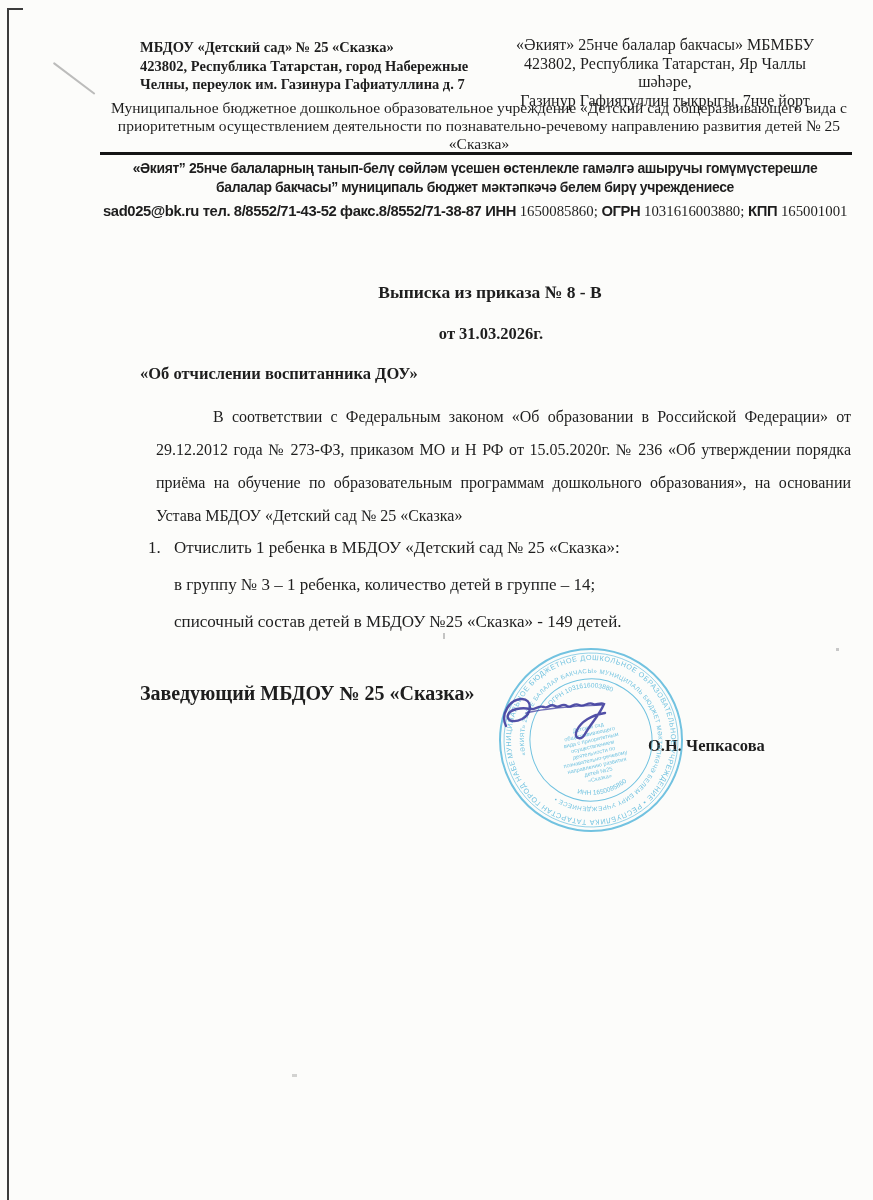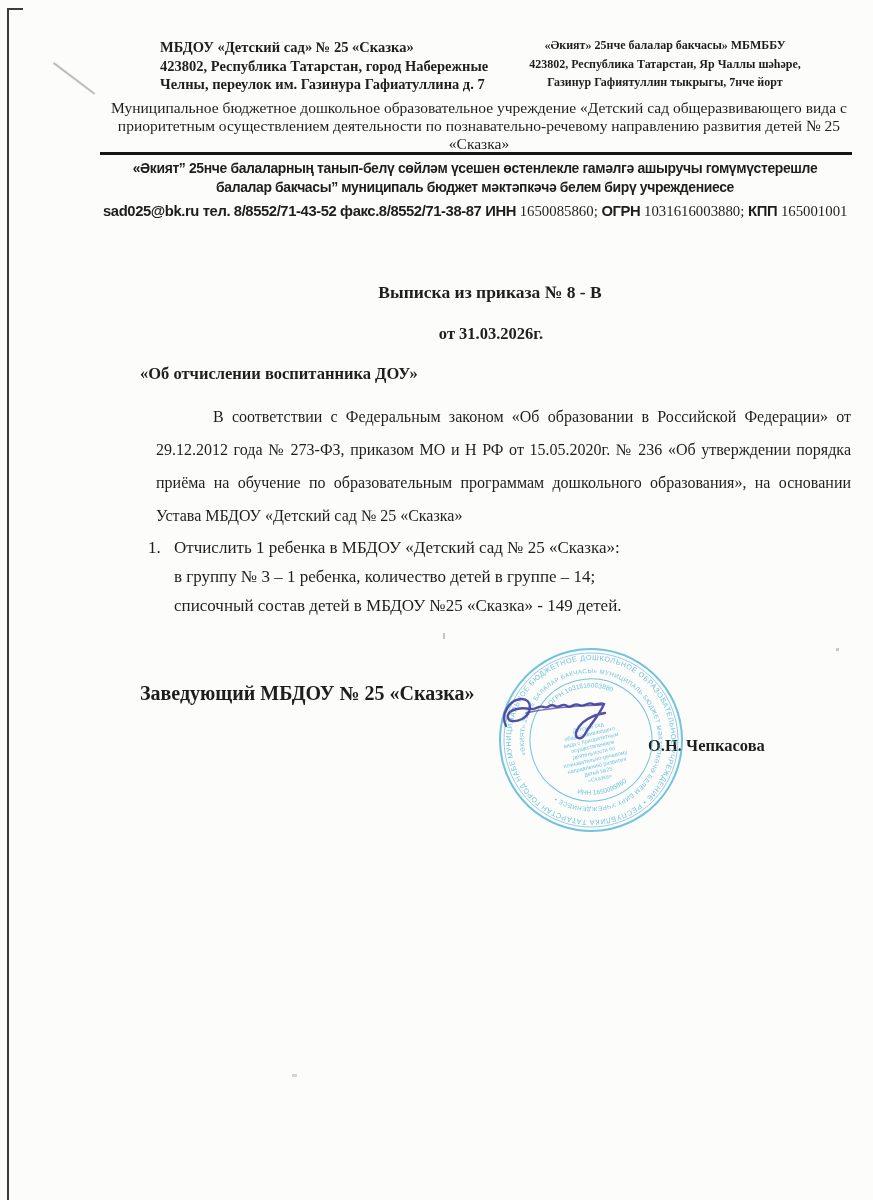--- a/index.html
+++ b/index.html
@@ -12,35 +12,35 @@
   .abs{position:absolute;}
   .cond{font-family:"Liberation Sans","DejaVu Sans",sans-serif;font-weight:bold;letter-spacing:-0.4px;}
   
   .scan-edge{left:7px;top:8px;width:2px;height:1192px;background:#3c3c3c;}
   .scan-corner{left:7px;top:8px;width:16px;height:2px;background:#3c3c3c;}
   .scratch{left:54px;top:62px;width:52px;height:2px;background:#9a9a9a;transform:rotate(37deg);transform-origin:left top;opacity:.65;border-radius:2px;}
   .speck1{left:443px;top:633px;width:2px;height:6px;background:#b5b5b5;opacity:.8;}
   .speck2{left:836px;top:648px;width:3px;height:3px;background:#c8c8c8;}
   .speck3{left:292px;top:1074px;width:5px;height:3px;background:#d2d2d0;}
   
-  .hdr-left{left:140px;top:38px;width:370px;font-size:14.5px;line-height:18.5px;font-weight:bold;margin-left:20px;}
-  .hdr-right{left:500px;top:36px;width:330px;font-size:12px;line-height:18.5px;font-weight:bold;text-align:center;}
+  .hdr-left{left:140px;top:38px;width:370px;font-size:14.5px;line-height:18.5px;font-weight:bold;}
+  .hdr-right{left:500px;top:36px;width:330px;font-size:16px;line-height:18.5px;font-weight:normal;text-align:center;}
   .org-ru{left:98px;top:99px;width:762px;font-size:15.5px;line-height:18px;font-weight:normal;text-align:center;}
   .rule{left:100px;top:152px;width:752px;height:3px;background:#141414;}
   .org-tt{left:103px;top:158px;width:744px;font-size:15px;line-height:19px;text-align:center;transform:scaleX(.93);transform-origin:center;}
   .contact{left:103px;top:203px;width:744px;font-size:14.8px;text-align:center;white-space:nowrap;}
   .contact .num{font-family:"Liberation Serif","DejaVu Serif",serif;font-weight:normal;letter-spacing:0;}
   
   .doc-title{left:140px;top:282px;width:700px;text-align:center;font-size:17.5px;font-weight:bold;}
   .doc-date{left:144px;top:324px;width:694px;text-align:center;font-size:16.5px;font-weight:bold;}
   .doc-subject{left:140px;top:344px;font-size:16.5px;font-weight:bold;margin-top:20px;}
   .body-par{left:140px;top:384px;width:695px;font-size:16px;line-height:33px;text-align:justify;text-indent:57px;margin:16px;}
   .order{left:148px;top:533px;width:620px;font-size:17px;line-height:29px;}
   .order .num{display:inline-block;width:26px;}
-  .order .cont{padding-left:26px;}
+  .order .cont{padding-left:26px;margin-top:8px;}
   
   .sig-pos{left:140px;top:682px;font-size:20px;font-weight:bold;}
   .sig-name{left:648px;top:736px;font-size:16.5px;font-weight:bold;}
   
   .stamp-wrap{left:496px;top:645px;width:190px;height:190px;transform:rotate(-13deg);opacity:.85;}
   .stamp-wrap svg{display:block;}
   .stamp-text{font-family:"Liberation Sans","DejaVu Sans",sans-serif;}
   .sig-ink{left:492px;top:686px;width:150px;height:72px;}
 </style>
 </head>

